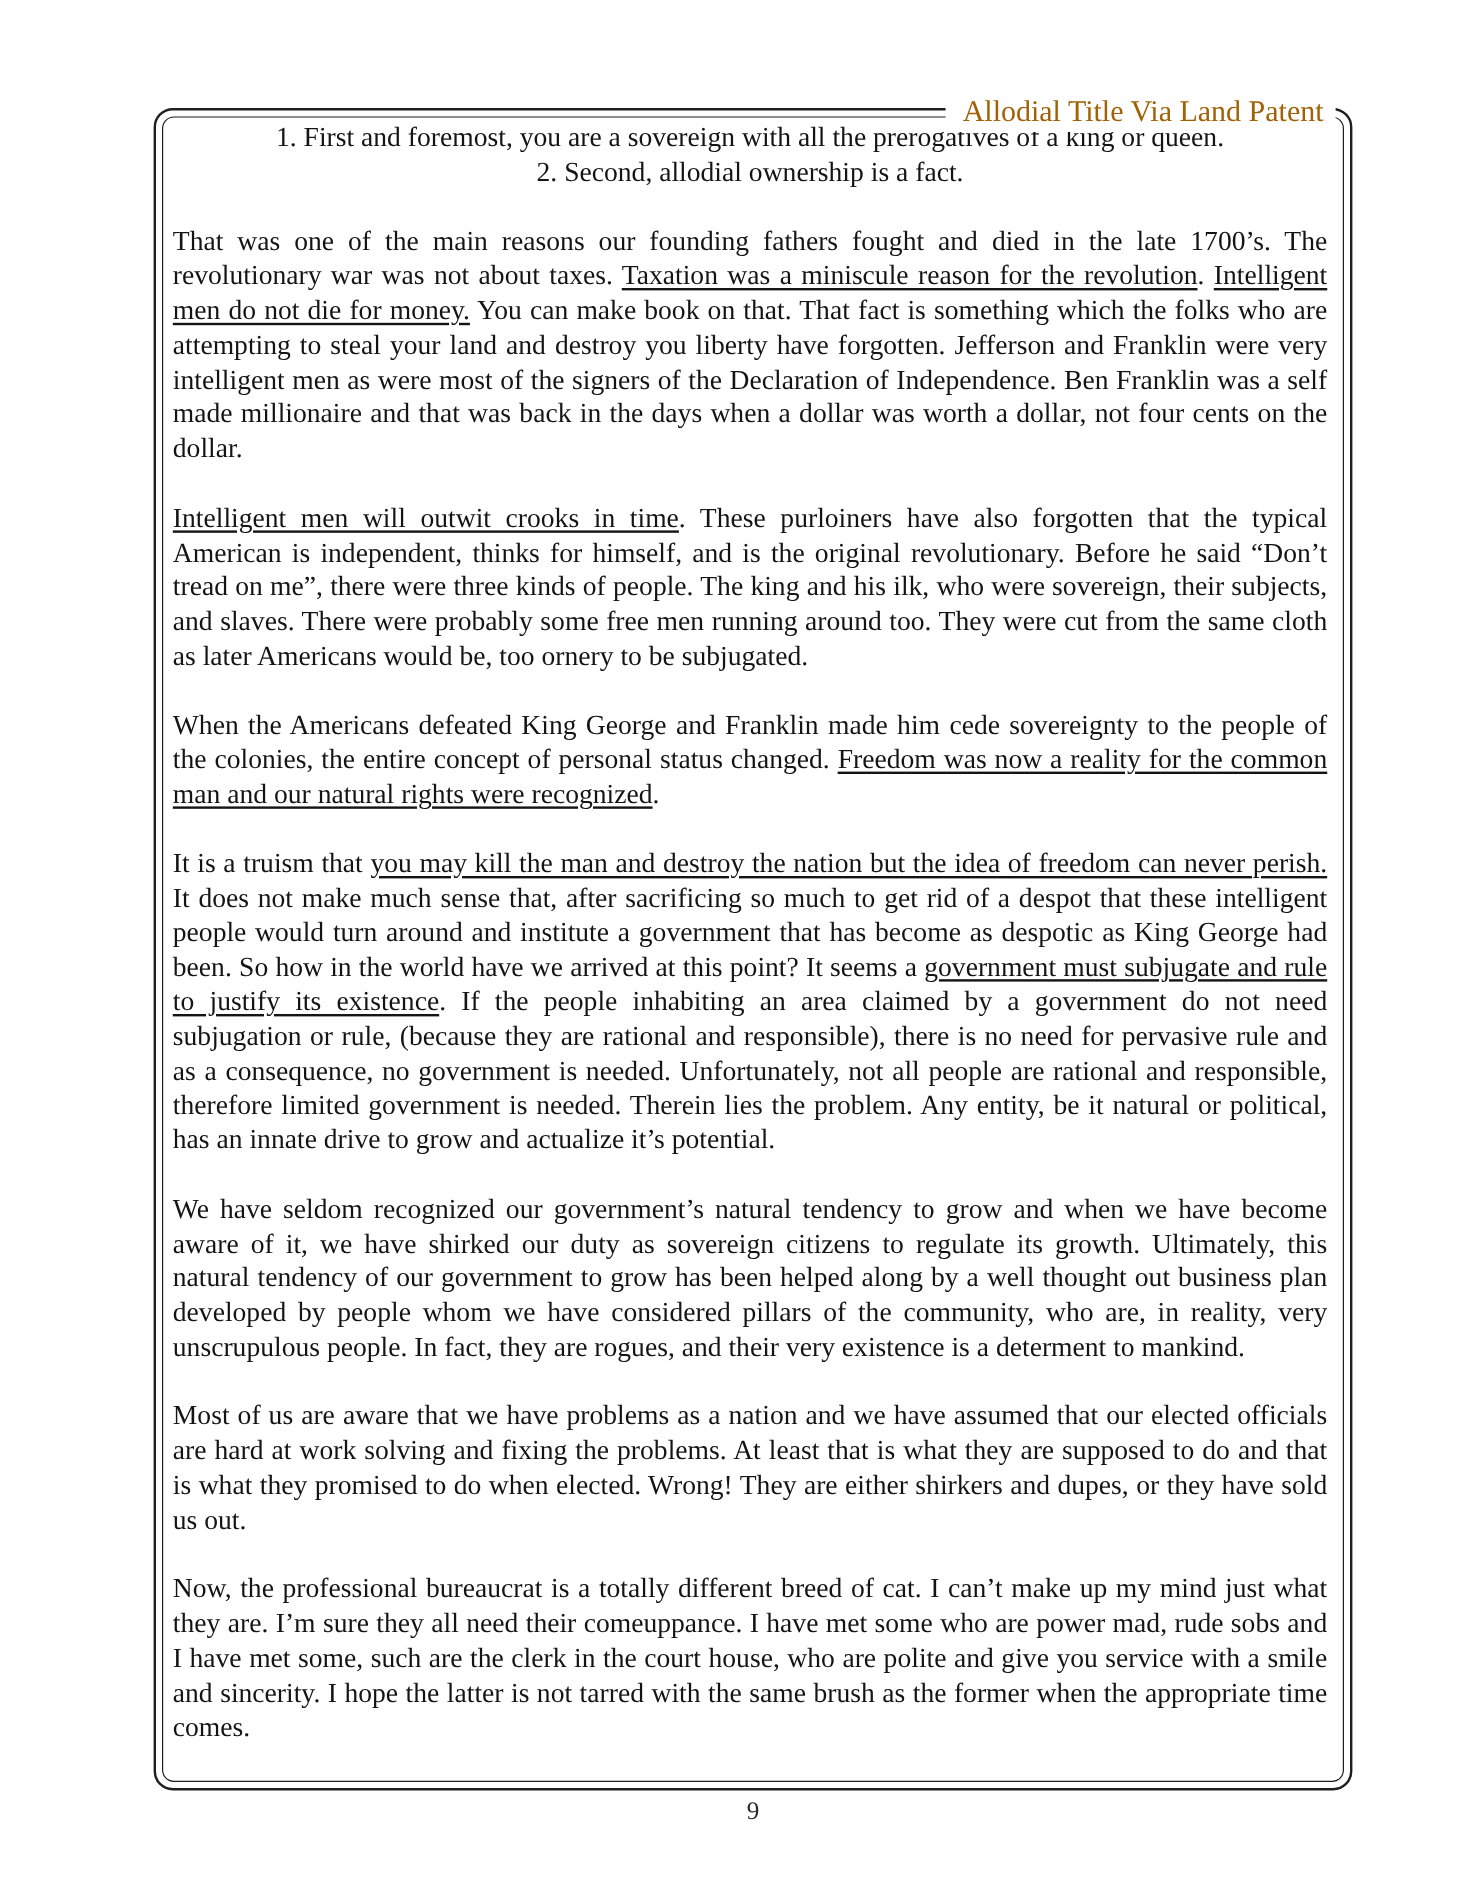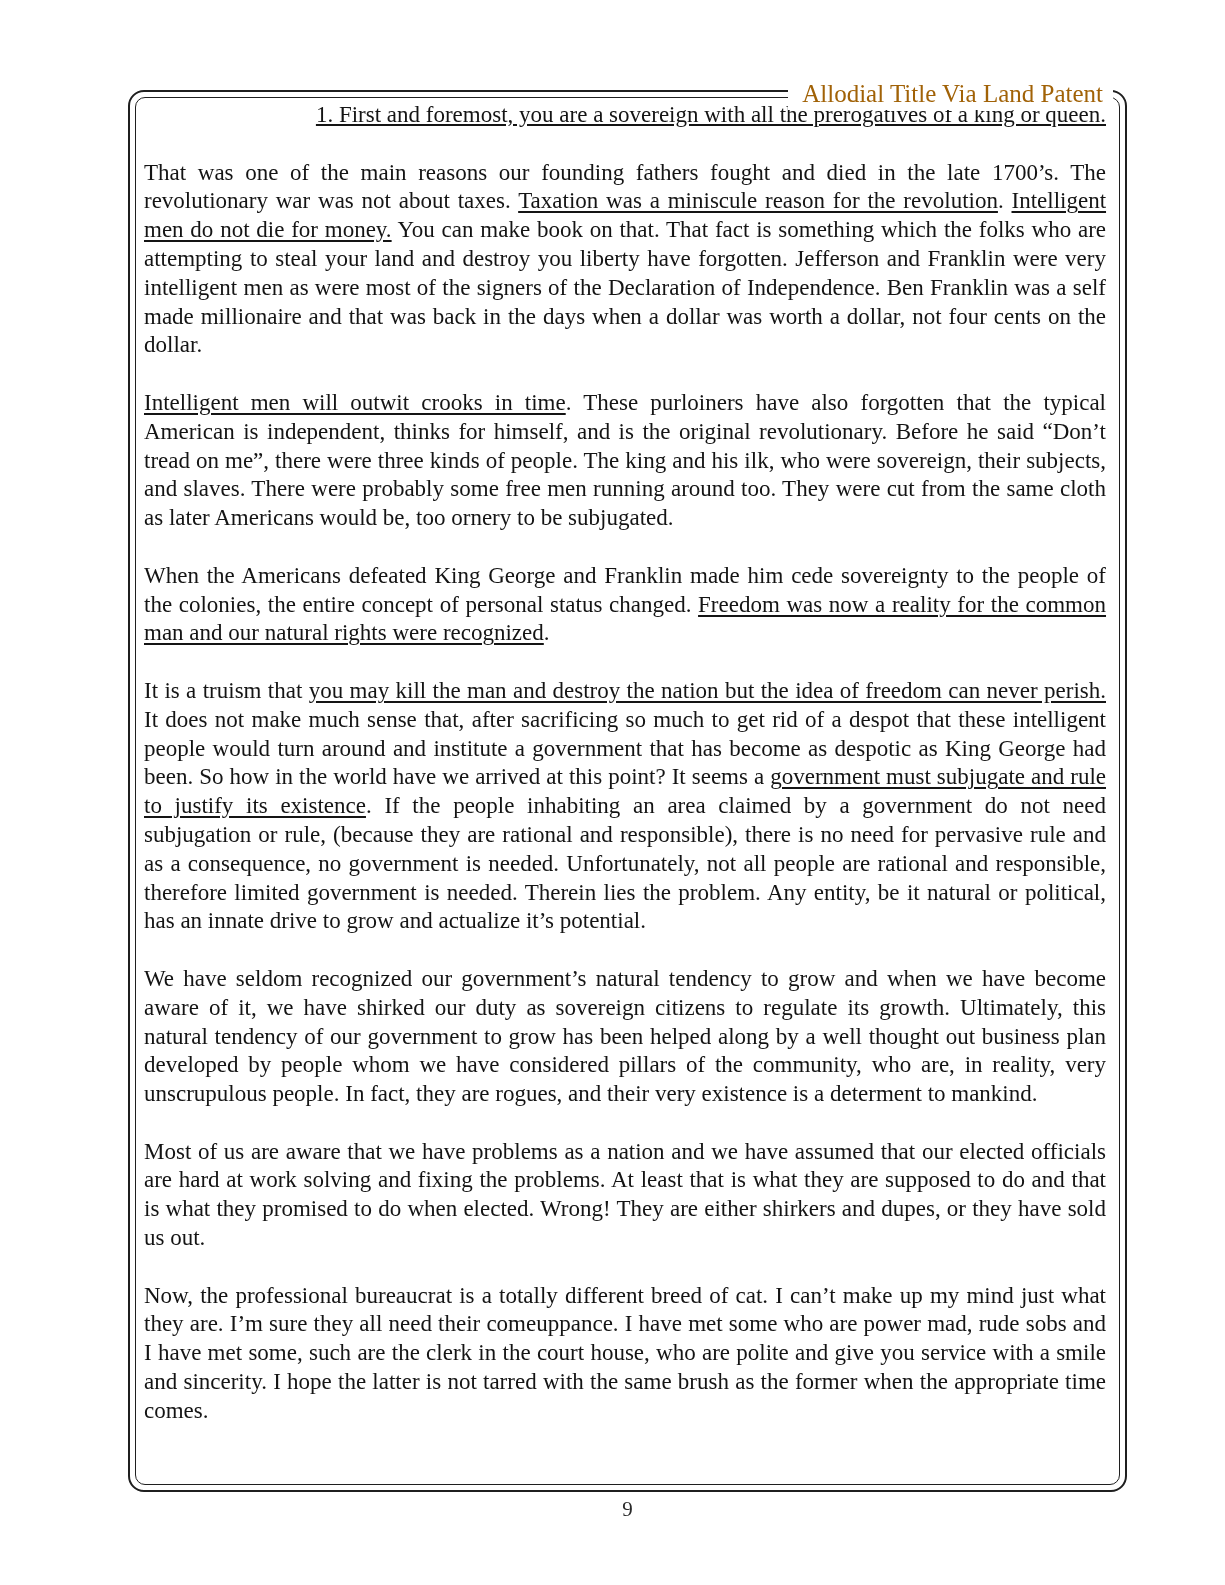--- a/index.html
+++ b/index.html
@@ -53,22 +53,21 @@
     position: absolute;
     z-index: 2;
     left: 144px;
     top: 101px;
     width: 962px;
     font-size: 23px;
     line-height: 28.8px;
     color: #141414;
   }
   .numline {
-    text-align: right;
-    text-decoration: underline;
+    text-align: center;
   }
   .para {
     margin: 28.8px 0 0 0;
     text-align: justify;
   }
   .seg.b { font-weight: normal; }
   .seg.u {
     text-decoration: underline;
     text-decoration-thickness: 1.5px;
     text-underline-offset: 3px;
@@ -87,20 +86,21 @@
 <body>
 
 <div class="frame-outer"></div>
 <div class="frame-inner"></div>
 
 <div class="header-title">Allodial Title Via Land Patent</div>
 
 <div class="body-text">
   <div id="numbered-block">
       <div class="numline">1. First and foremost, you are a sovereign with all the prerogatives of a king or queen.</div>
+      <div class="numline">2. Second, allodial ownership is a fact.</div>
     </div>
   <div id="paragraphs">
       <p class="para"><span class="seg">That was one of the main reasons our founding fathers fought and died in the late 1700’s. The revolutionary war was not about taxes. </span><span class="seg u">Taxation was a miniscule reason for the revolution</span><span class="seg">. </span><span class="seg u">Intelligent men do not die for money.</span><span class="seg"> You can make book on that. That fact is something which the folks who are attempting to steal your land and destroy you liberty have forgotten. </span><span class="seg b">Jefferson</span><span class="seg"> and </span><span class="seg b">Franklin</span><span class="seg"> were very intelligent men as were most of the signers of the </span><span class="seg b">Declaration of Independence</span><span class="seg">. </span><span class="seg b">Ben Franklin</span><span class="seg"> was a self made millionaire and that was back in the days when a dollar was worth a dollar, not four cents on the dollar.</span></p>
       <p class="para"><span class="seg u">Intelligent men will outwit crooks in time</span><span class="seg">. These purloiners have also forgotten that the typical American is independent, thinks for himself, and is the original revolutionary. Before he said “Don’t tread on me”, there were three kinds of people. The king and his ilk, who were sovereign, their subjects, and slaves. There were probably some free men running around too. They were cut from the same cloth as later Americans would be, too ornery to be subjugated.</span></p>
       <p class="para"><span class="seg">When the Americans defeated </span><span class="seg b">King George</span><span class="seg"> and </span><span class="seg b">Franklin</span><span class="seg"> made him cede sovereignty to the people of the colonies, the entire concept of personal status changed. </span><span class="seg u">Freedom was now a reality for the common man and our natural rights were recognized</span><span class="seg">.</span></p>
       <p class="para"><span class="seg">It is a truism that </span><span class="seg u">you may kill the man and destroy the nation but the idea of freedom can never perish.</span><span class="seg"> It does not make much sense that, after sacrificing so much to get rid of a despot that these intelligent people would turn around and institute a government that has become as despotic as </span><span class="seg b">King George</span><span class="seg"> had been. So how in the world have we arrived at this point? It seems a </span><span class="seg u">government must subjugate and rule to justify its existence</span><span class="seg">. If the people inhabiting an area claimed by a government do not need subjugation or rule, (because they are rational and responsible), there is no need for pervasive rule and as a consequence, no government is needed. Unfortunately, not all people are rational and responsible, therefore limited government is needed. Therein lies the problem. Any entity, be it natural or political, has an innate drive to grow and actualize it’s potential.</span></p>
       <p class="para"><span class="seg">We have seldom recognized our government’s natural tendency to grow and when we have become aware of it, we have shirked our duty as sovereign citizens to regulate its growth. Ultimately, this natural tendency of our government to grow has been helped along by a well thought out business plan developed by people whom we have considered pillars of the community, who are, in reality, very unscrupulous people. In fact, they are rogues, and their very existence is a determent to mankind.</span></p>
       <p class="para"><span class="seg">Most of us are aware that we have problems as a nation and we have assumed that our elected officials are hard at work solving and fixing the problems. At least that is what they are supposed to do and that is what they promised to do when elected. Wrong! They are either shirkers and dupes, or they have sold us out.</span></p>
       <p class="para"><span class="seg">Now, the professional bureaucrat is a totally different breed of cat. I can’t make up my mind just what they are. I’m sure they all need their comeuppance. I have met some who are power mad, rude sobs and I have met some, such are the clerk in the court house, who are polite and give you service with a smile and sincerity. I hope the latter is not tarred with the same brush as the former when the appropriate time comes.</span></p>
     </div>

